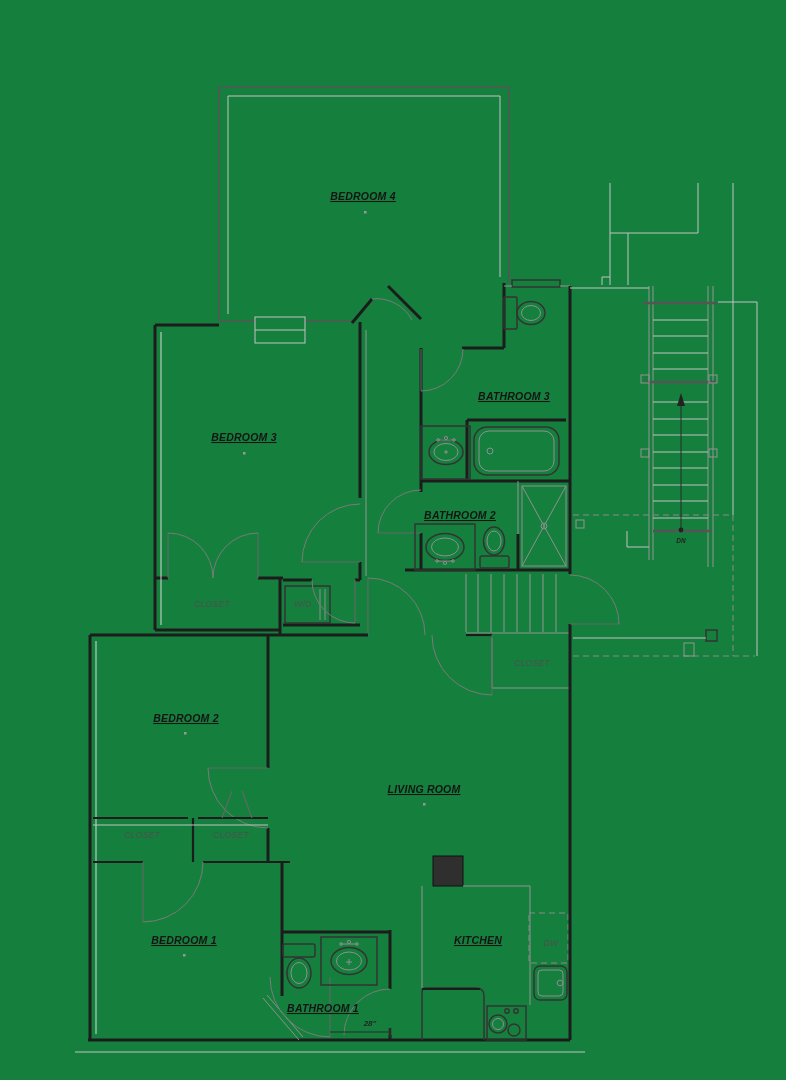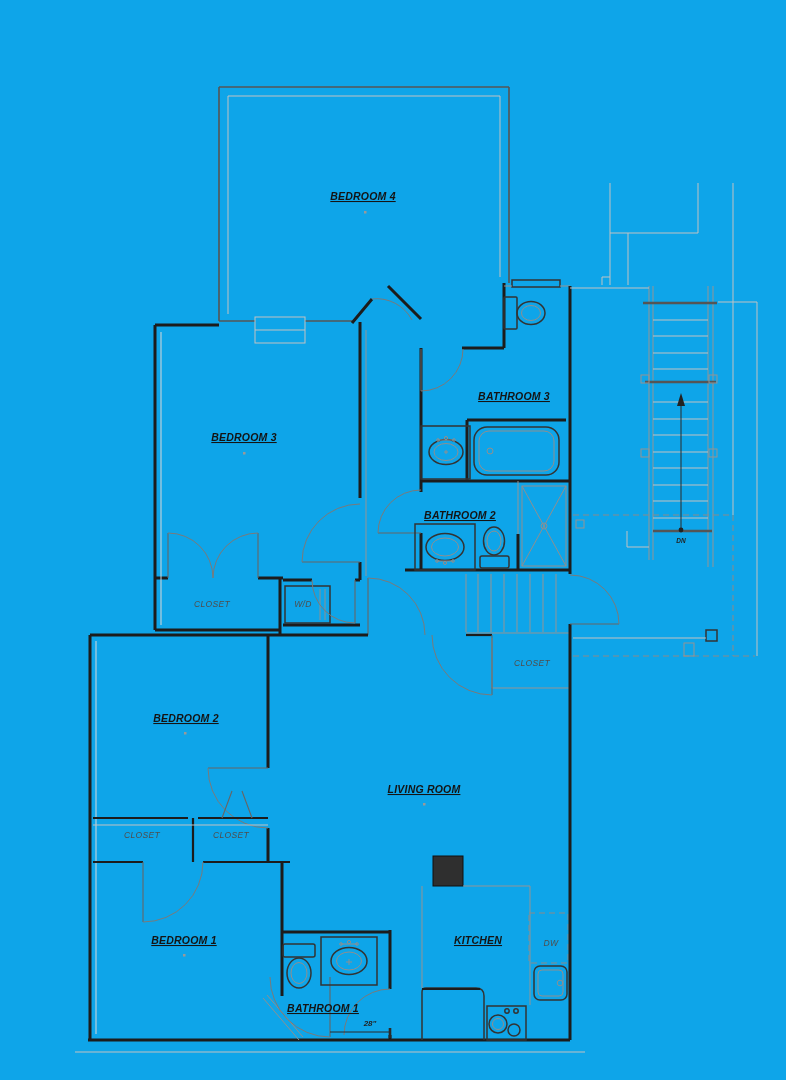--- a/index.html
+++ b/index.html
@@ -1,16 +1,16 @@
 <!DOCTYPE html>
 <html><head>
 <meta charset="utf-8">
 <style>
   html,body{margin:0;padding:0;background:#ffffff;}
-  #plan-wrap{position:relative;width:786px;height:1080px;background:#0ea5e9;overflow:hidden;}
+  #plan-wrap{position:relative;width:786px;height:1080px;background:#15803d;overflow:hidden;}
   svg{display:block;}
   path,line,rect,ellipse,circle,polyline{fill:none;}
   .w{stroke:#1c1c1c;stroke-width:3;}
   .w2{stroke:#1c1c1c;stroke-width:2.2;}
   .m{stroke:#555;stroke-width:1.6;}
   .t{stroke:#949494;stroke-width:1;}
   .f{stroke:#c2c2c2;stroke-width:1;}
   .ff{stroke:#d8d8d8;stroke-width:1;}
   .d{stroke:#8a8a8a;stroke-width:1;stroke-dasharray:6 4;}
   .fx{stroke:#333;stroke-width:1.5;}

